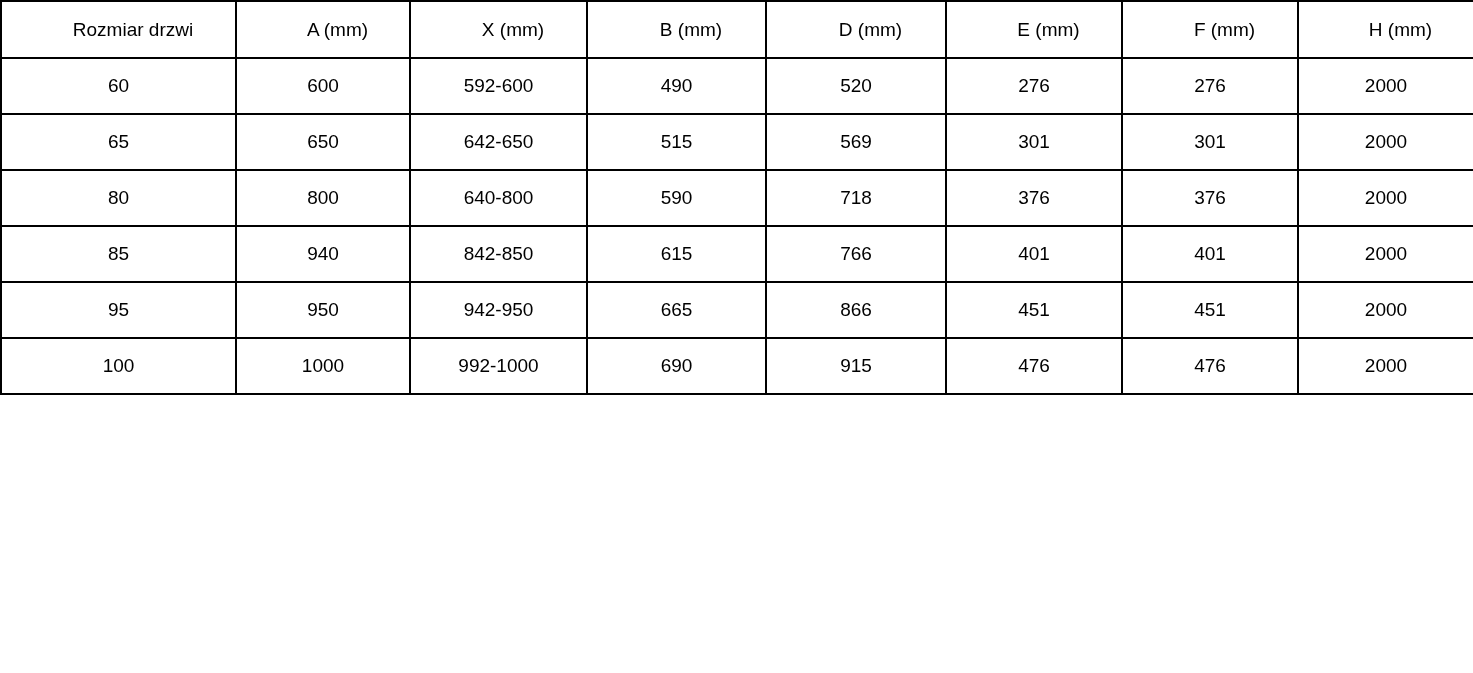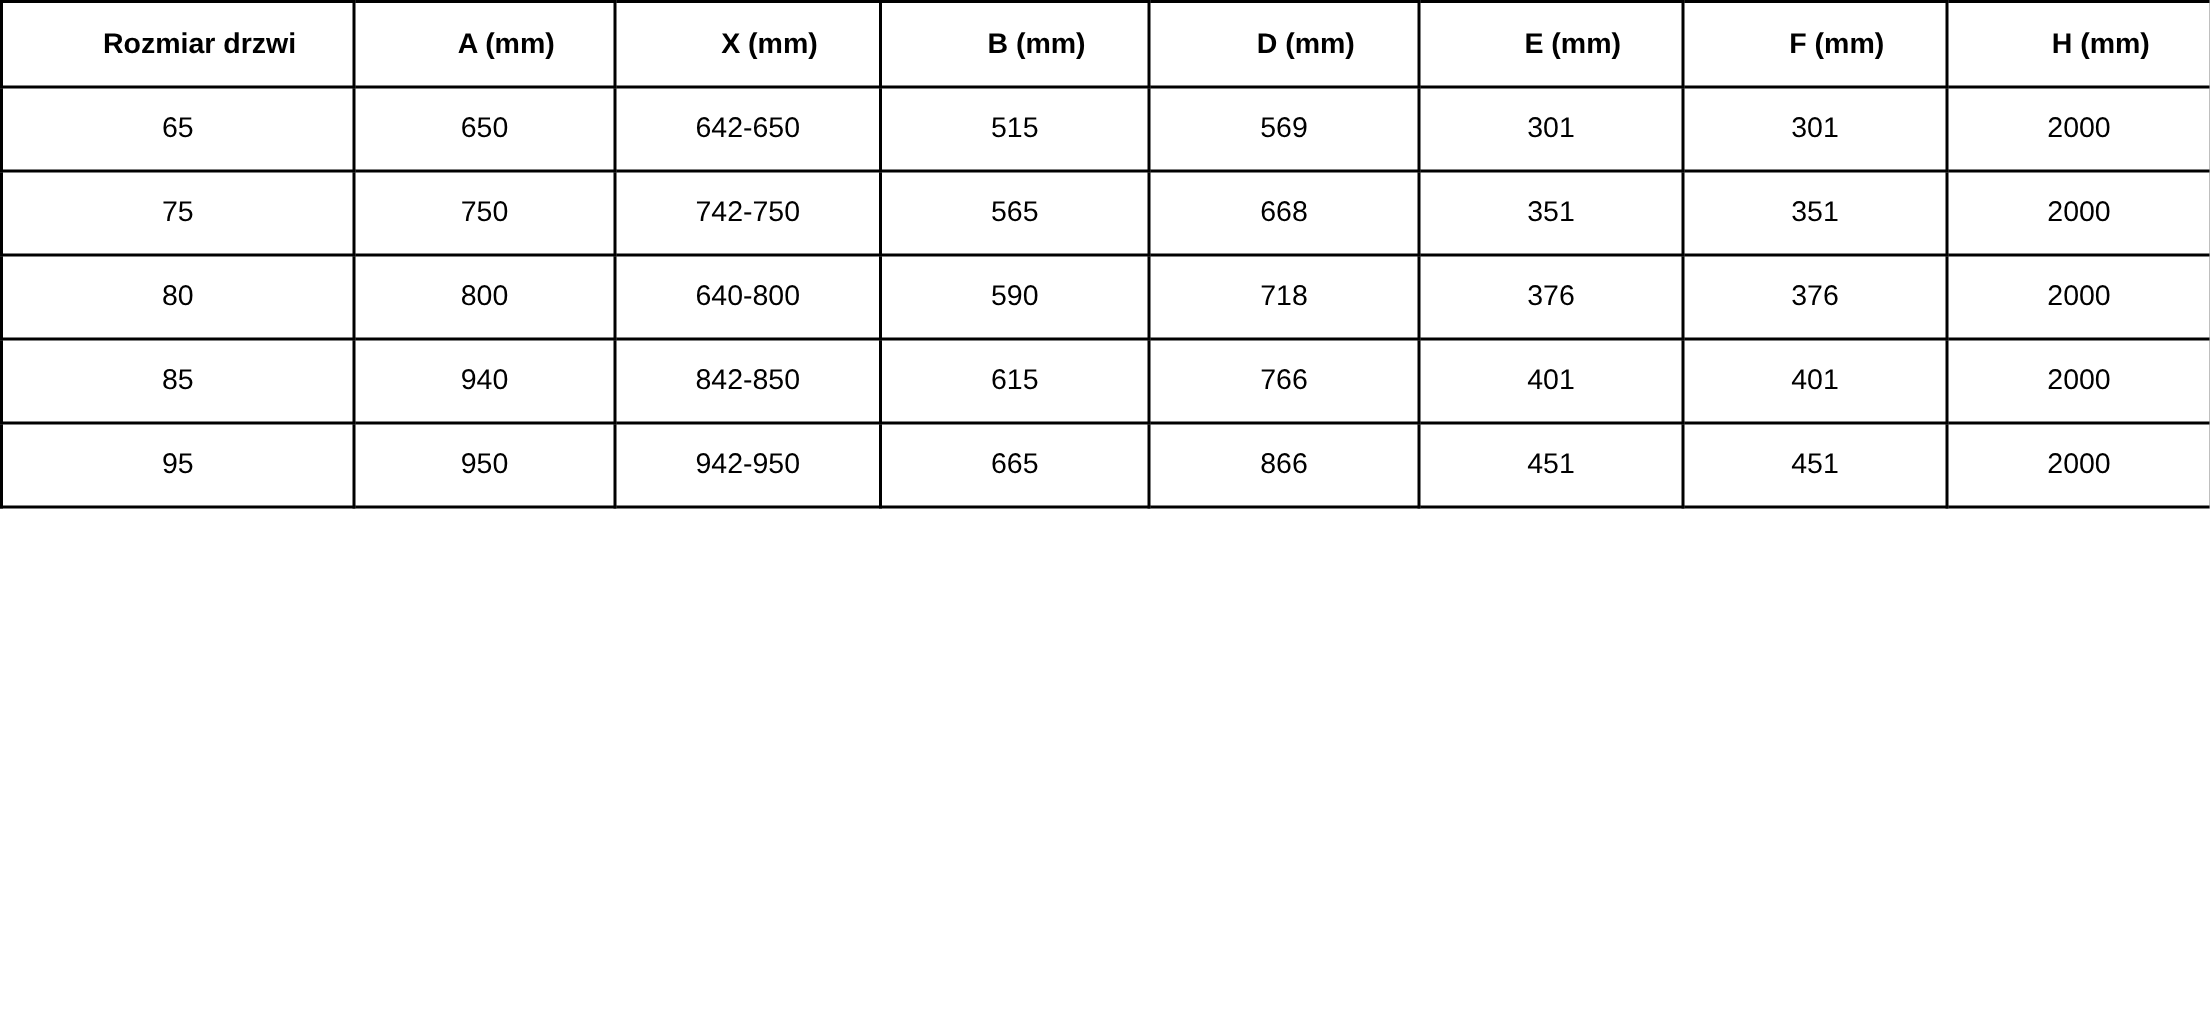--- a/index.html
+++ b/index.html
@@ -30,21 +30,21 @@
     text-align: center;
     vertical-align: middle;
     font-size: 19px;
     height: 56px;
     padding: 0 4px;
     box-sizing: border-box;
     white-space: nowrap;
     overflow: hidden;
   }
   table.spec-table thead th {
-    font-weight: bold;
+    font-weight: normal;
     height: 57px;
     font-size: 19px;
     padding-left: 33px;
   }
   table.spec-table tbody td {
     font-weight: normal;
   }
   
   col.c0 { width: 235px; }
   col.c1 { width: 174px; }
@@ -77,37 +77,37 @@
         <th>X (mm)</th>
         <th>B (mm)</th>
         <th>D (mm)</th>
         <th>E (mm)</th>
         <th>F (mm)</th>
         <th>H (mm)</th>
       </tr>
     </thead>
     <tbody>
       <tr>
+        <td>60</td>
+        <td>600</td>
+        <td>592-600</td>
+        <td>490</td>
+        <td>520</td>
+        <td>276</td>
+        <td>276</td>
+        <td>2000</td>
+      </tr>
+      <tr>
         <td>65</td>
         <td>650</td>
         <td>642-650</td>
         <td>515</td>
         <td>569</td>
         <td>301</td>
         <td>301</td>
-        <td>2000</td>
-      </tr>
-      <tr>
-        <td>75</td>
-        <td>750</td>
-        <td>742-750</td>
-        <td>565</td>
-        <td>668</td>
-        <td>351</td>
-        <td>351</td>
         <td>2000</td>
       </tr>
       <tr>
         <td>80</td>
         <td>800</td>
         <td>640-800</td>
         <td>590</td>
         <td>718</td>
         <td>376</td>
         <td>376</td>
@@ -126,15 +126,25 @@
       <tr>
         <td>95</td>
         <td>950</td>
         <td>942-950</td>
         <td>665</td>
         <td>866</td>
         <td>451</td>
         <td>451</td>
         <td>2000</td>
       </tr>
+      <tr>
+        <td>100</td>
+        <td>1000</td>
+        <td>992-1000</td>
+        <td>690</td>
+        <td>915</td>
+        <td>476</td>
+        <td>476</td>
+        <td>2000</td>
+      </tr>
     </tbody>
   </table>
 </div>
 
 </body></html>

